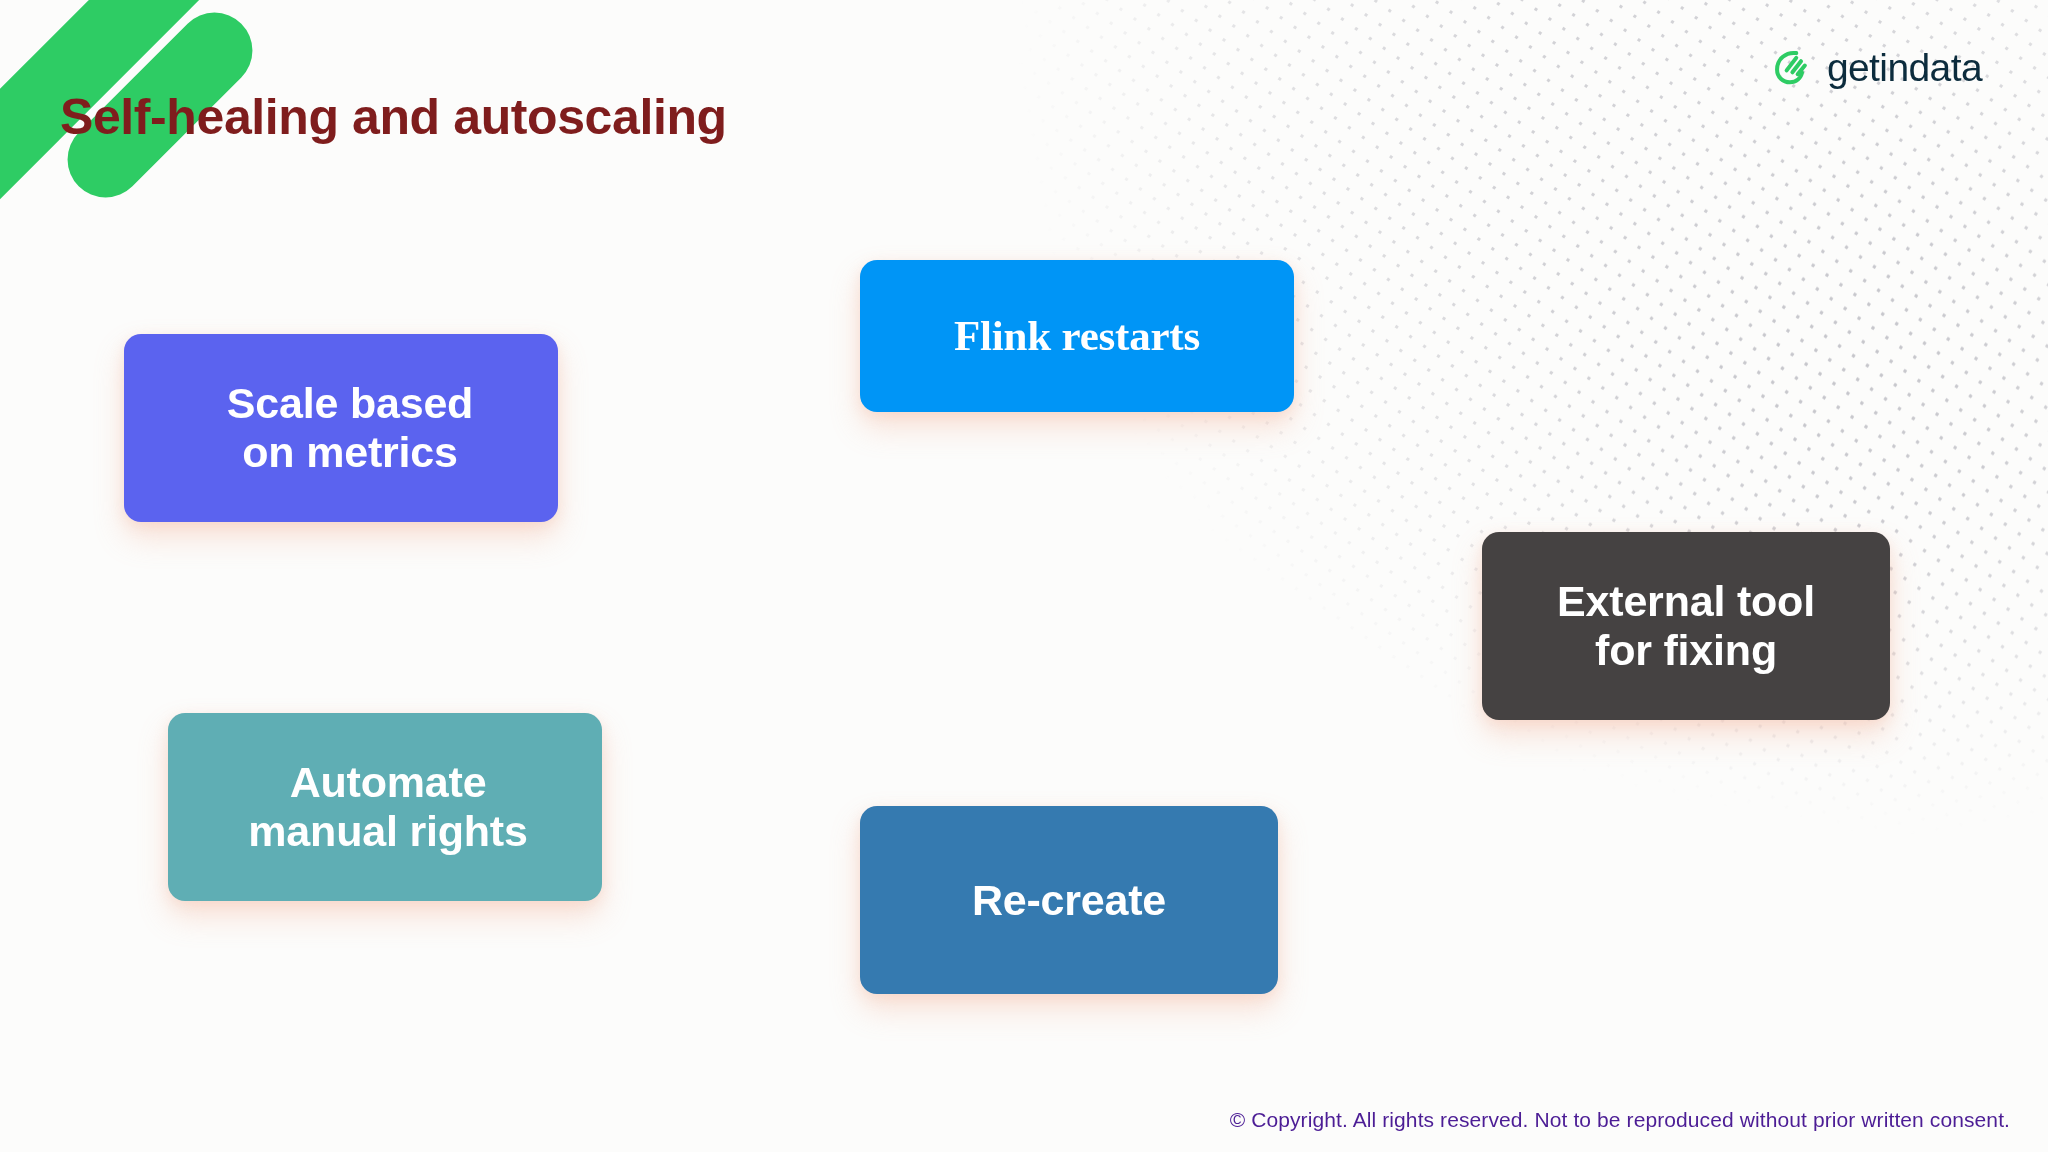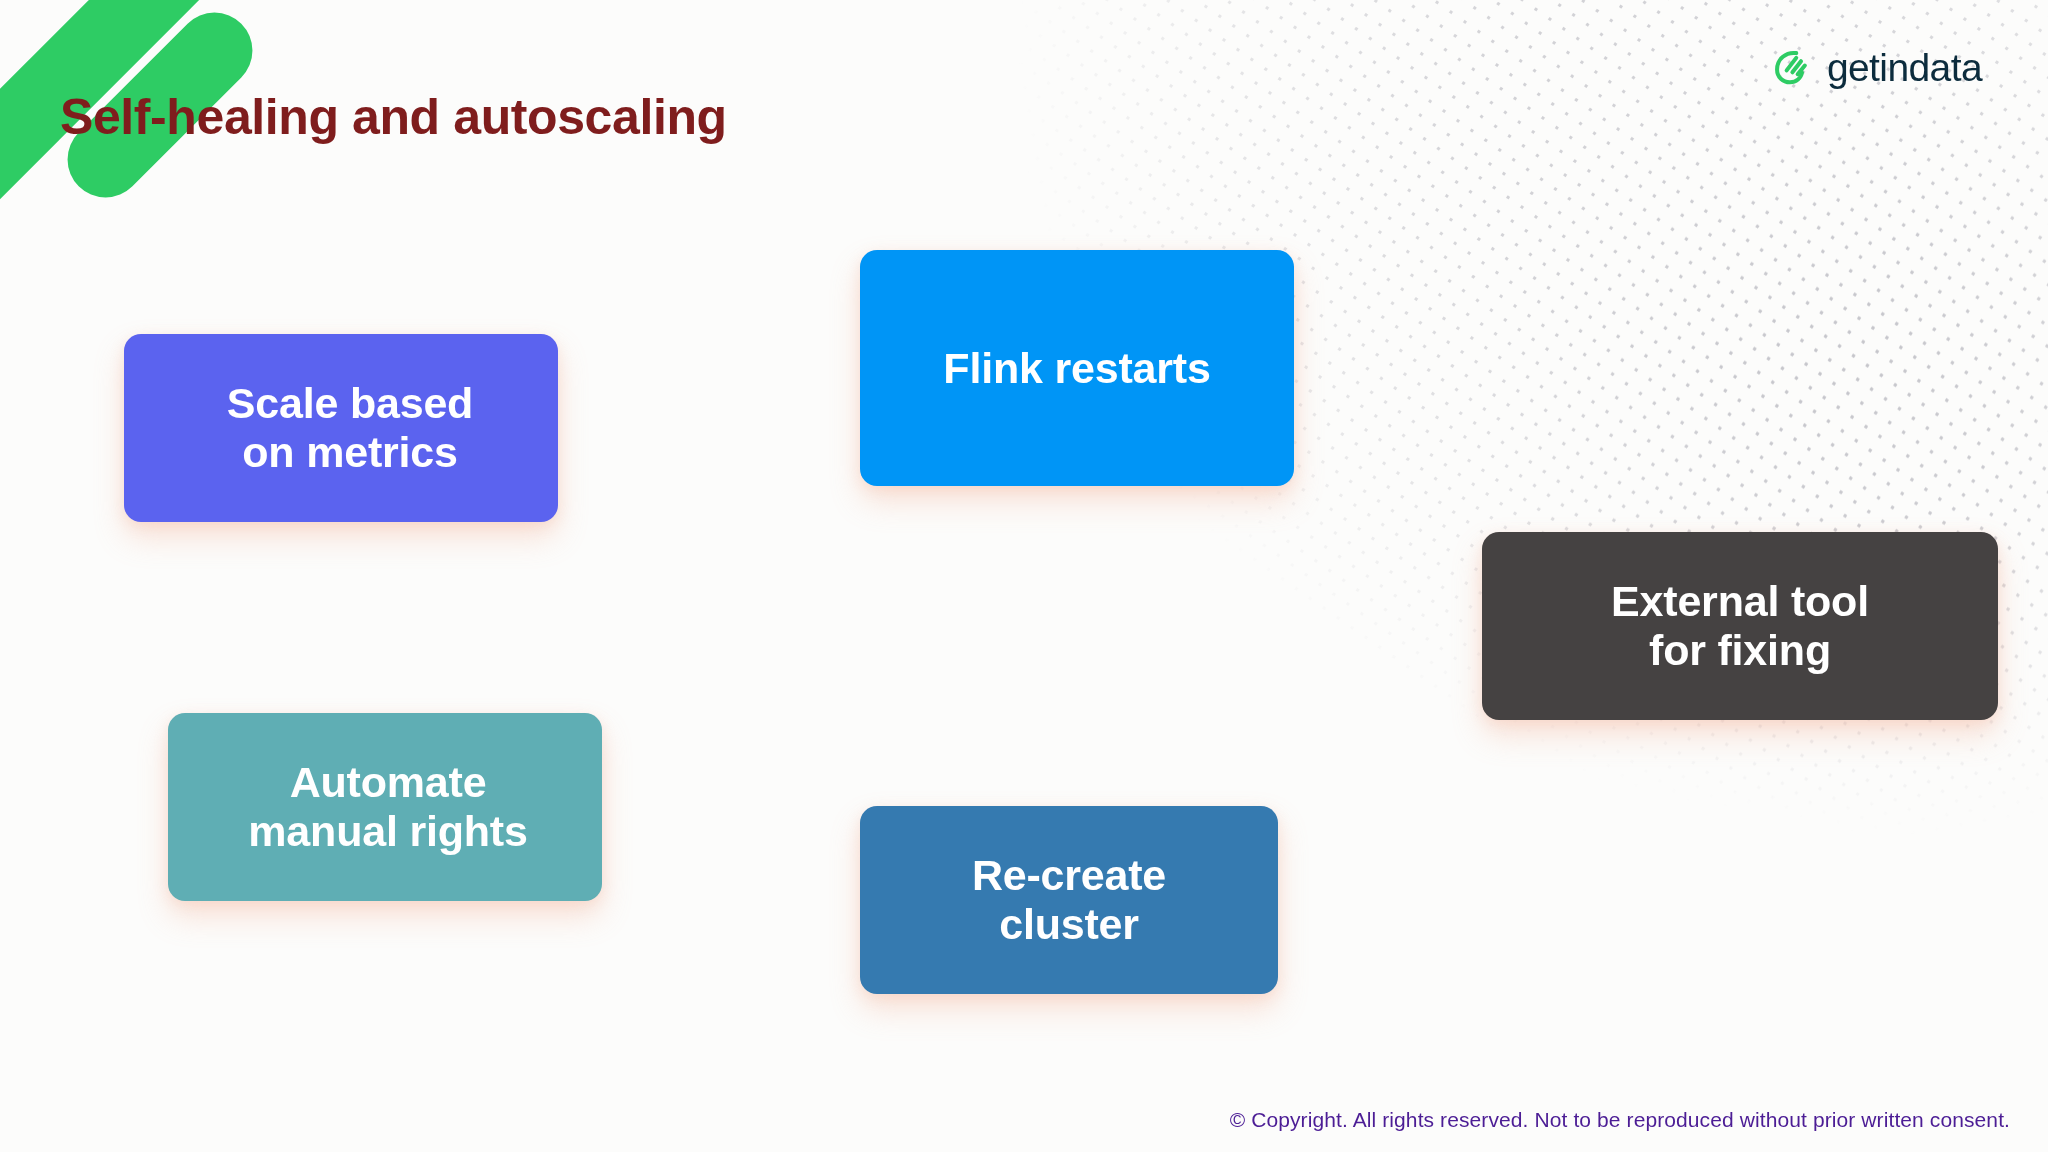--- a/index.html
+++ b/index.html
@@ -127,22 +127,22 @@
     letter-spacing: -0.2px;
     box-shadow: 0 16px 30px rgba(243, 170, 140, 0.30),
                 0 4px 14px rgba(243, 170, 140, 0.22);
     z-index: 5;
     padding: 0 18px;
     box-sizing: border-box;
   }
   .box span { display: block; }
 
   #box-scale    { left: 124px;  top: 334px; width: 434px; height: 188px; background: #5B63EF; padding-left: 36px; }
-  #box-flink    { left: 860px;  top: 250px; width: 434px; height: 236px; background: #0095F6; }
-  #box-external { left: 1482px; top: 532px; width: 516px; height: 188px; background: #454242; }
+  #box-flink    { left: 860px;  top: 260px; width: 434px; height: 152px; background: #0095F6; font-family: Liberation Serif, serif; }
+  #box-external { left: 1482px; top: 532px; width: 408px; height: 188px; background: #454242; }
   #box-automate { left: 168px;  top: 713px; width: 434px; height: 188px; background: #5FAEB4; padding-left: 24px; }
   #box-recreate { left: 860px;  top: 806px; width: 418px; height: 188px; background: #357AB0; }
 
   
   .footer {
     position: absolute;
     right: 38px;
     bottom: 20px;
     font-size: 21px;
     font-weight: 400;
@@ -201,19 +201,18 @@
   <div class="box" id="box-automate">
     <div>
       <span>Automate</span>
       <span>manual rights</span>
     </div>
   </div>
 
   <div class="box" id="box-recreate">
     <div>
       <span>Re-create</span>
-      <span>cluster</span>
     </div>
   </div>
 
   <div class="footer">© Copyright. All rights reserved. Not to be reproduced without prior written consent.</div>
 
 </div>
 
 </body></html>

